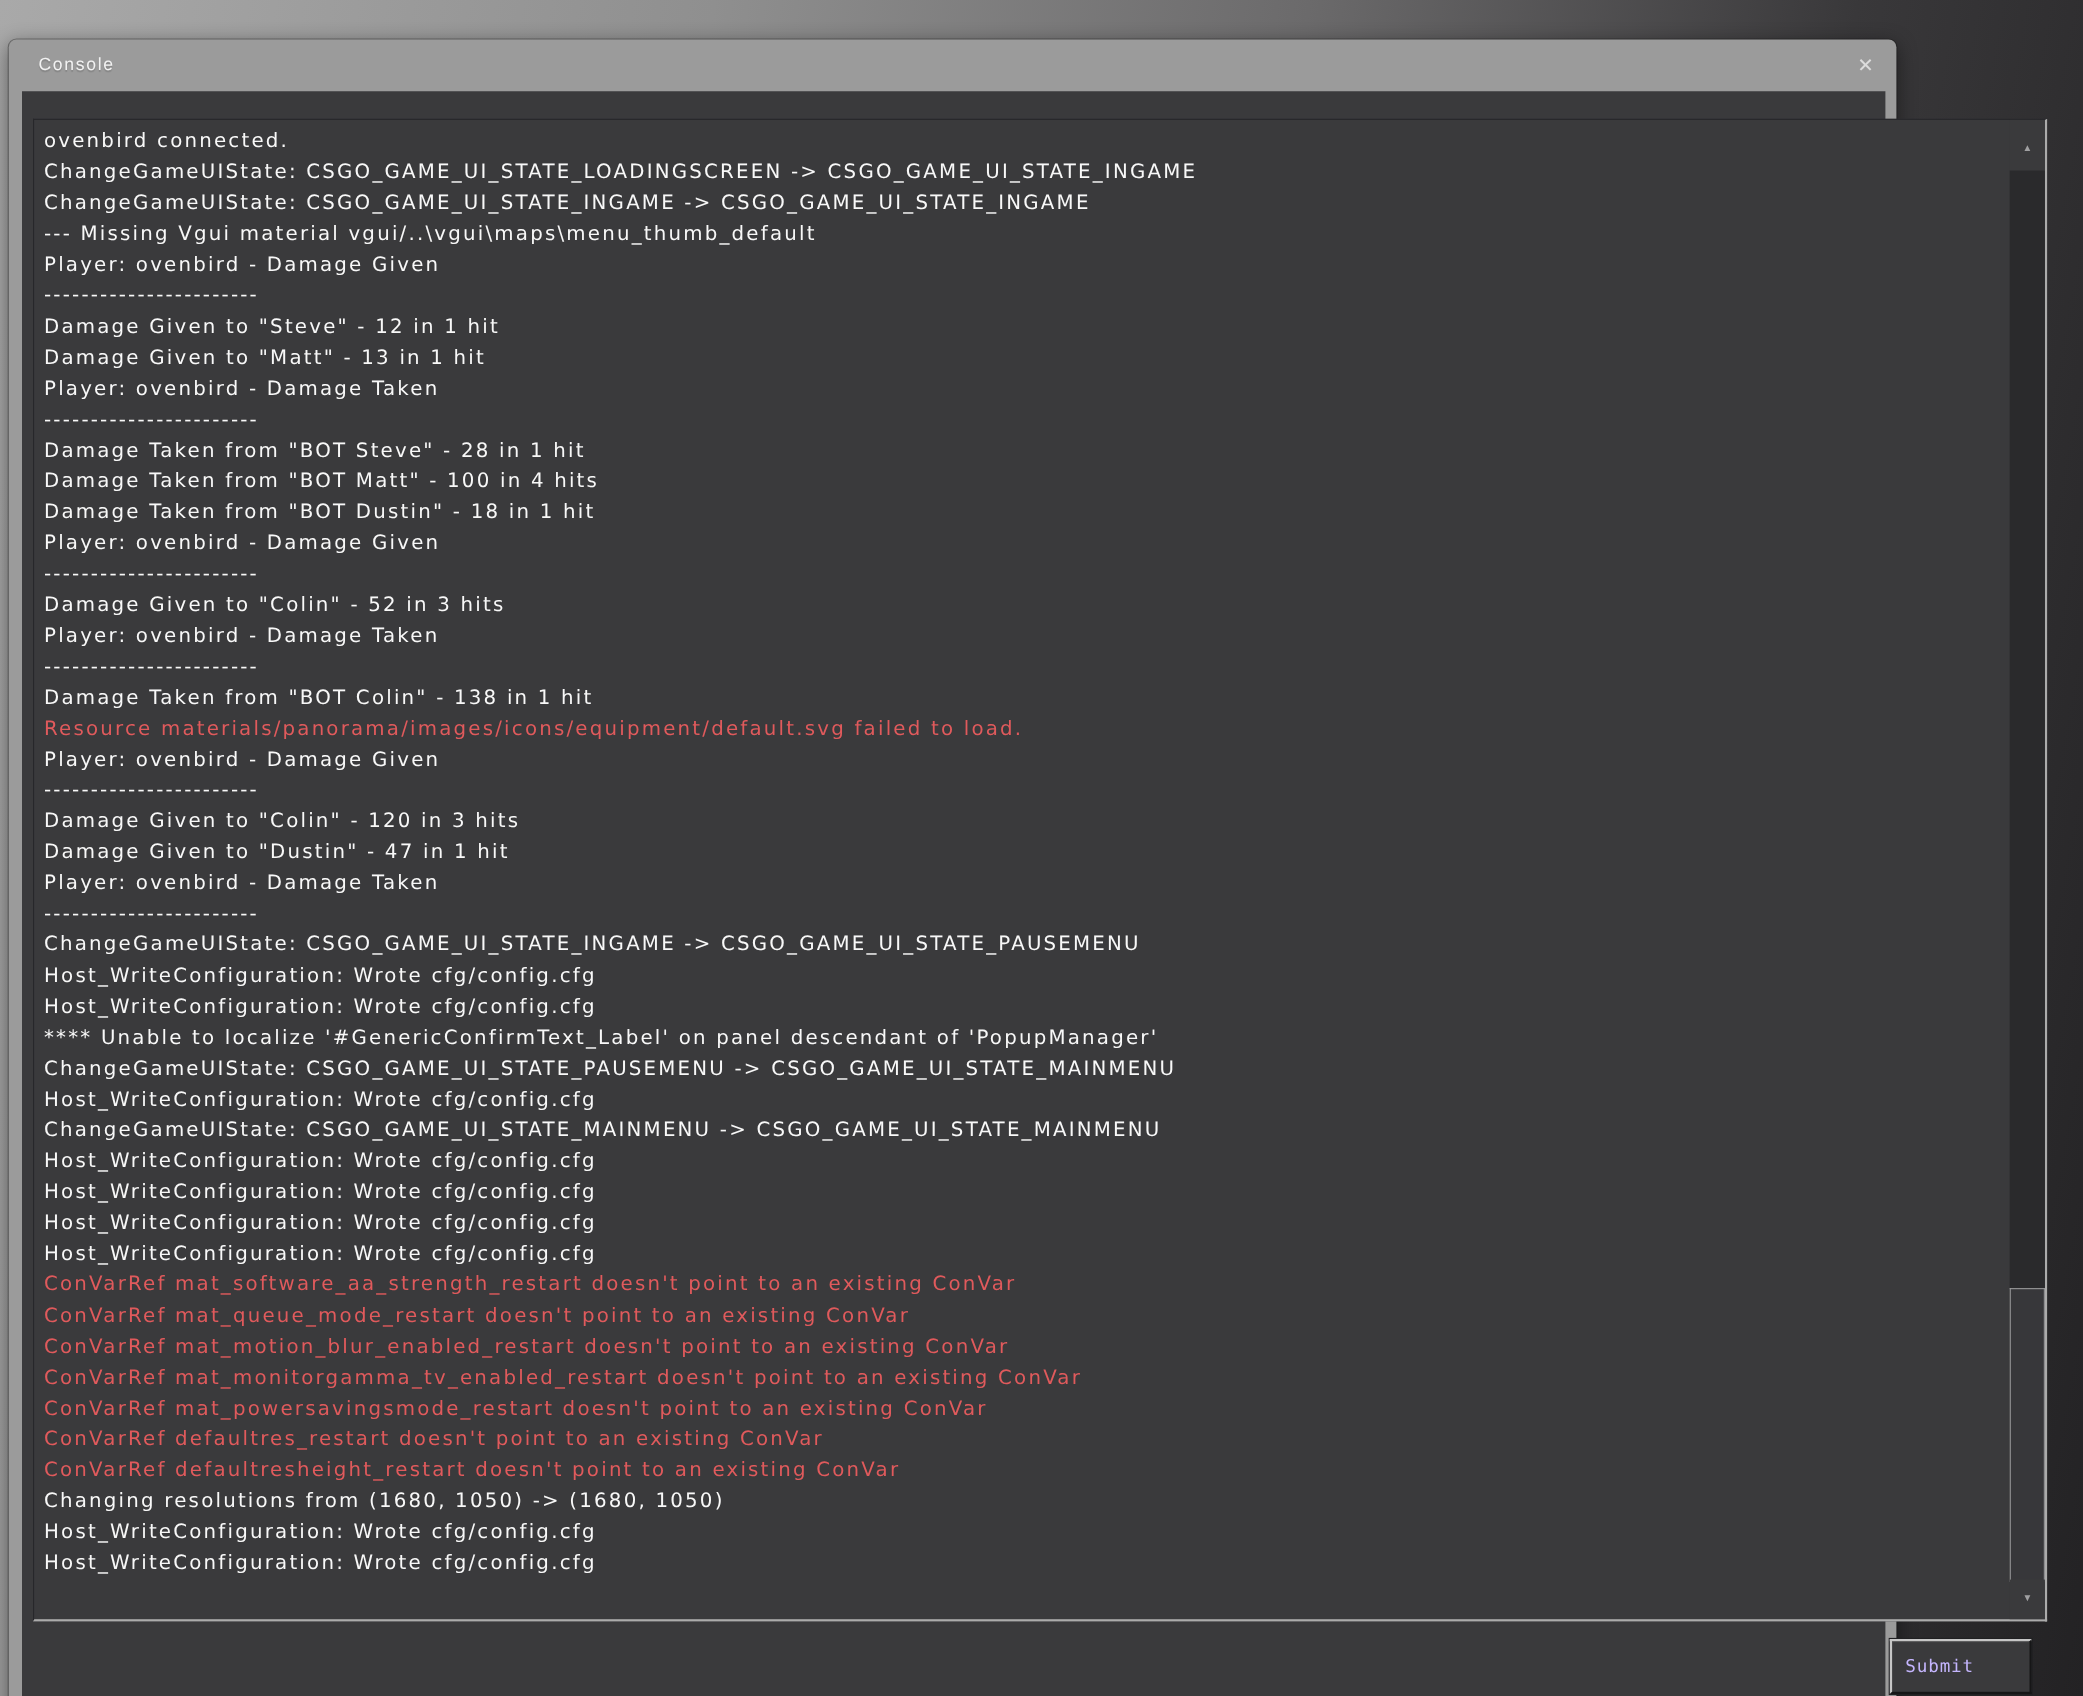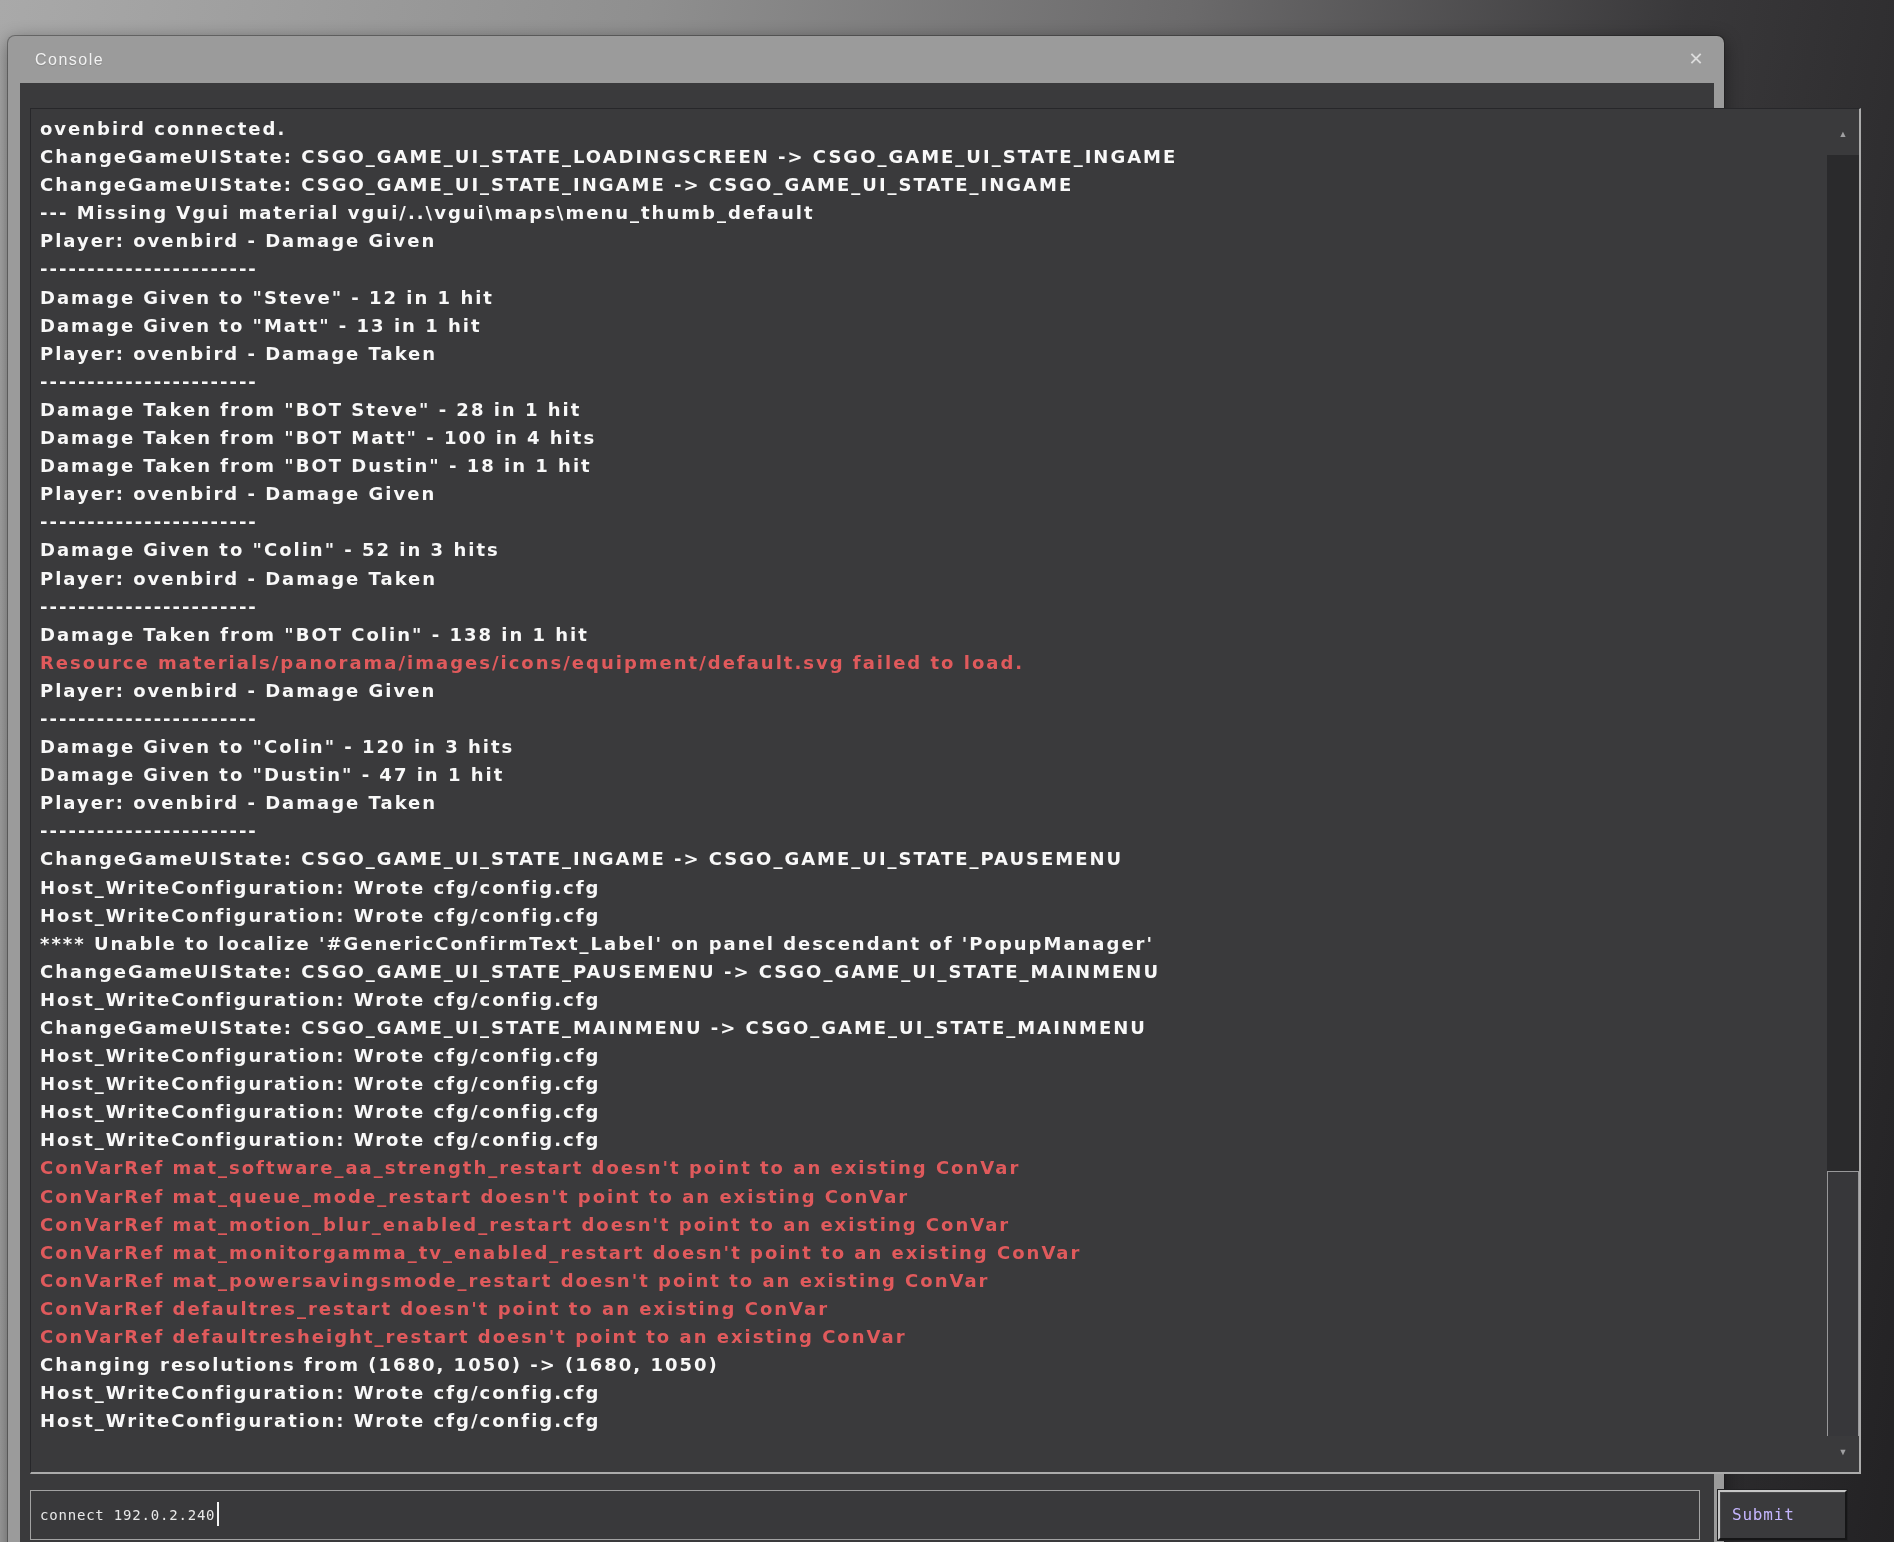--- a/index.html
+++ b/index.html
@@ -37,21 +37,21 @@
   
   .logbox {
     position:absolute; left:10px; top:25px; width:1831px; height:1366px;
     background:#3a3a3c;
     border-top:1px solid #27272a; border-left:1px solid #27272a;
     border-right:2px solid #ababab; border-bottom:2px solid #ababab;
   }
   .loglines {
     position:absolute; left:9px; top:6px; right:44px; bottom:2px;
     overflow:hidden;
-    font-family:"DejaVu Sans", sans-serif; font-weight:bold;
+    font-family:"DejaVu Sans", sans-serif; font-weight:normal;
     font-size:18px; letter-spacing:2px; line-height:28.1px;
     color:var(--text-color,#f8f8f8); white-space:pre;
   }
   .line { height:28.1px; }
   .line.err { color:var(--error-color,#e05a5c); }
 
   
   .scrollbar { position:absolute; top:0; right:0; width:32px; height:1363px; }
   .sb-btn {
     position:absolute; left:0; width:32px; background:#3a3a3c;
@@ -114,22 +114,19 @@
           <span>▲</span>
         </div>
         <div class="sb-track"></div>
         <div class="sb-thumb"></div>
         <div class="sb-btn sb-down">
           <span>▼</span>
         </div>
       </div>
     </div>
 
-    <div class="inputbox">
-      <div class="input-text"><span>connect 192.0.2.240</span><span class="cursor"></span></div>
-    </div>
 
     <div class="submit-btn">
       <span>Submit</span>
     </div>
 
   </div>
 </div>
 
 </body></html>

